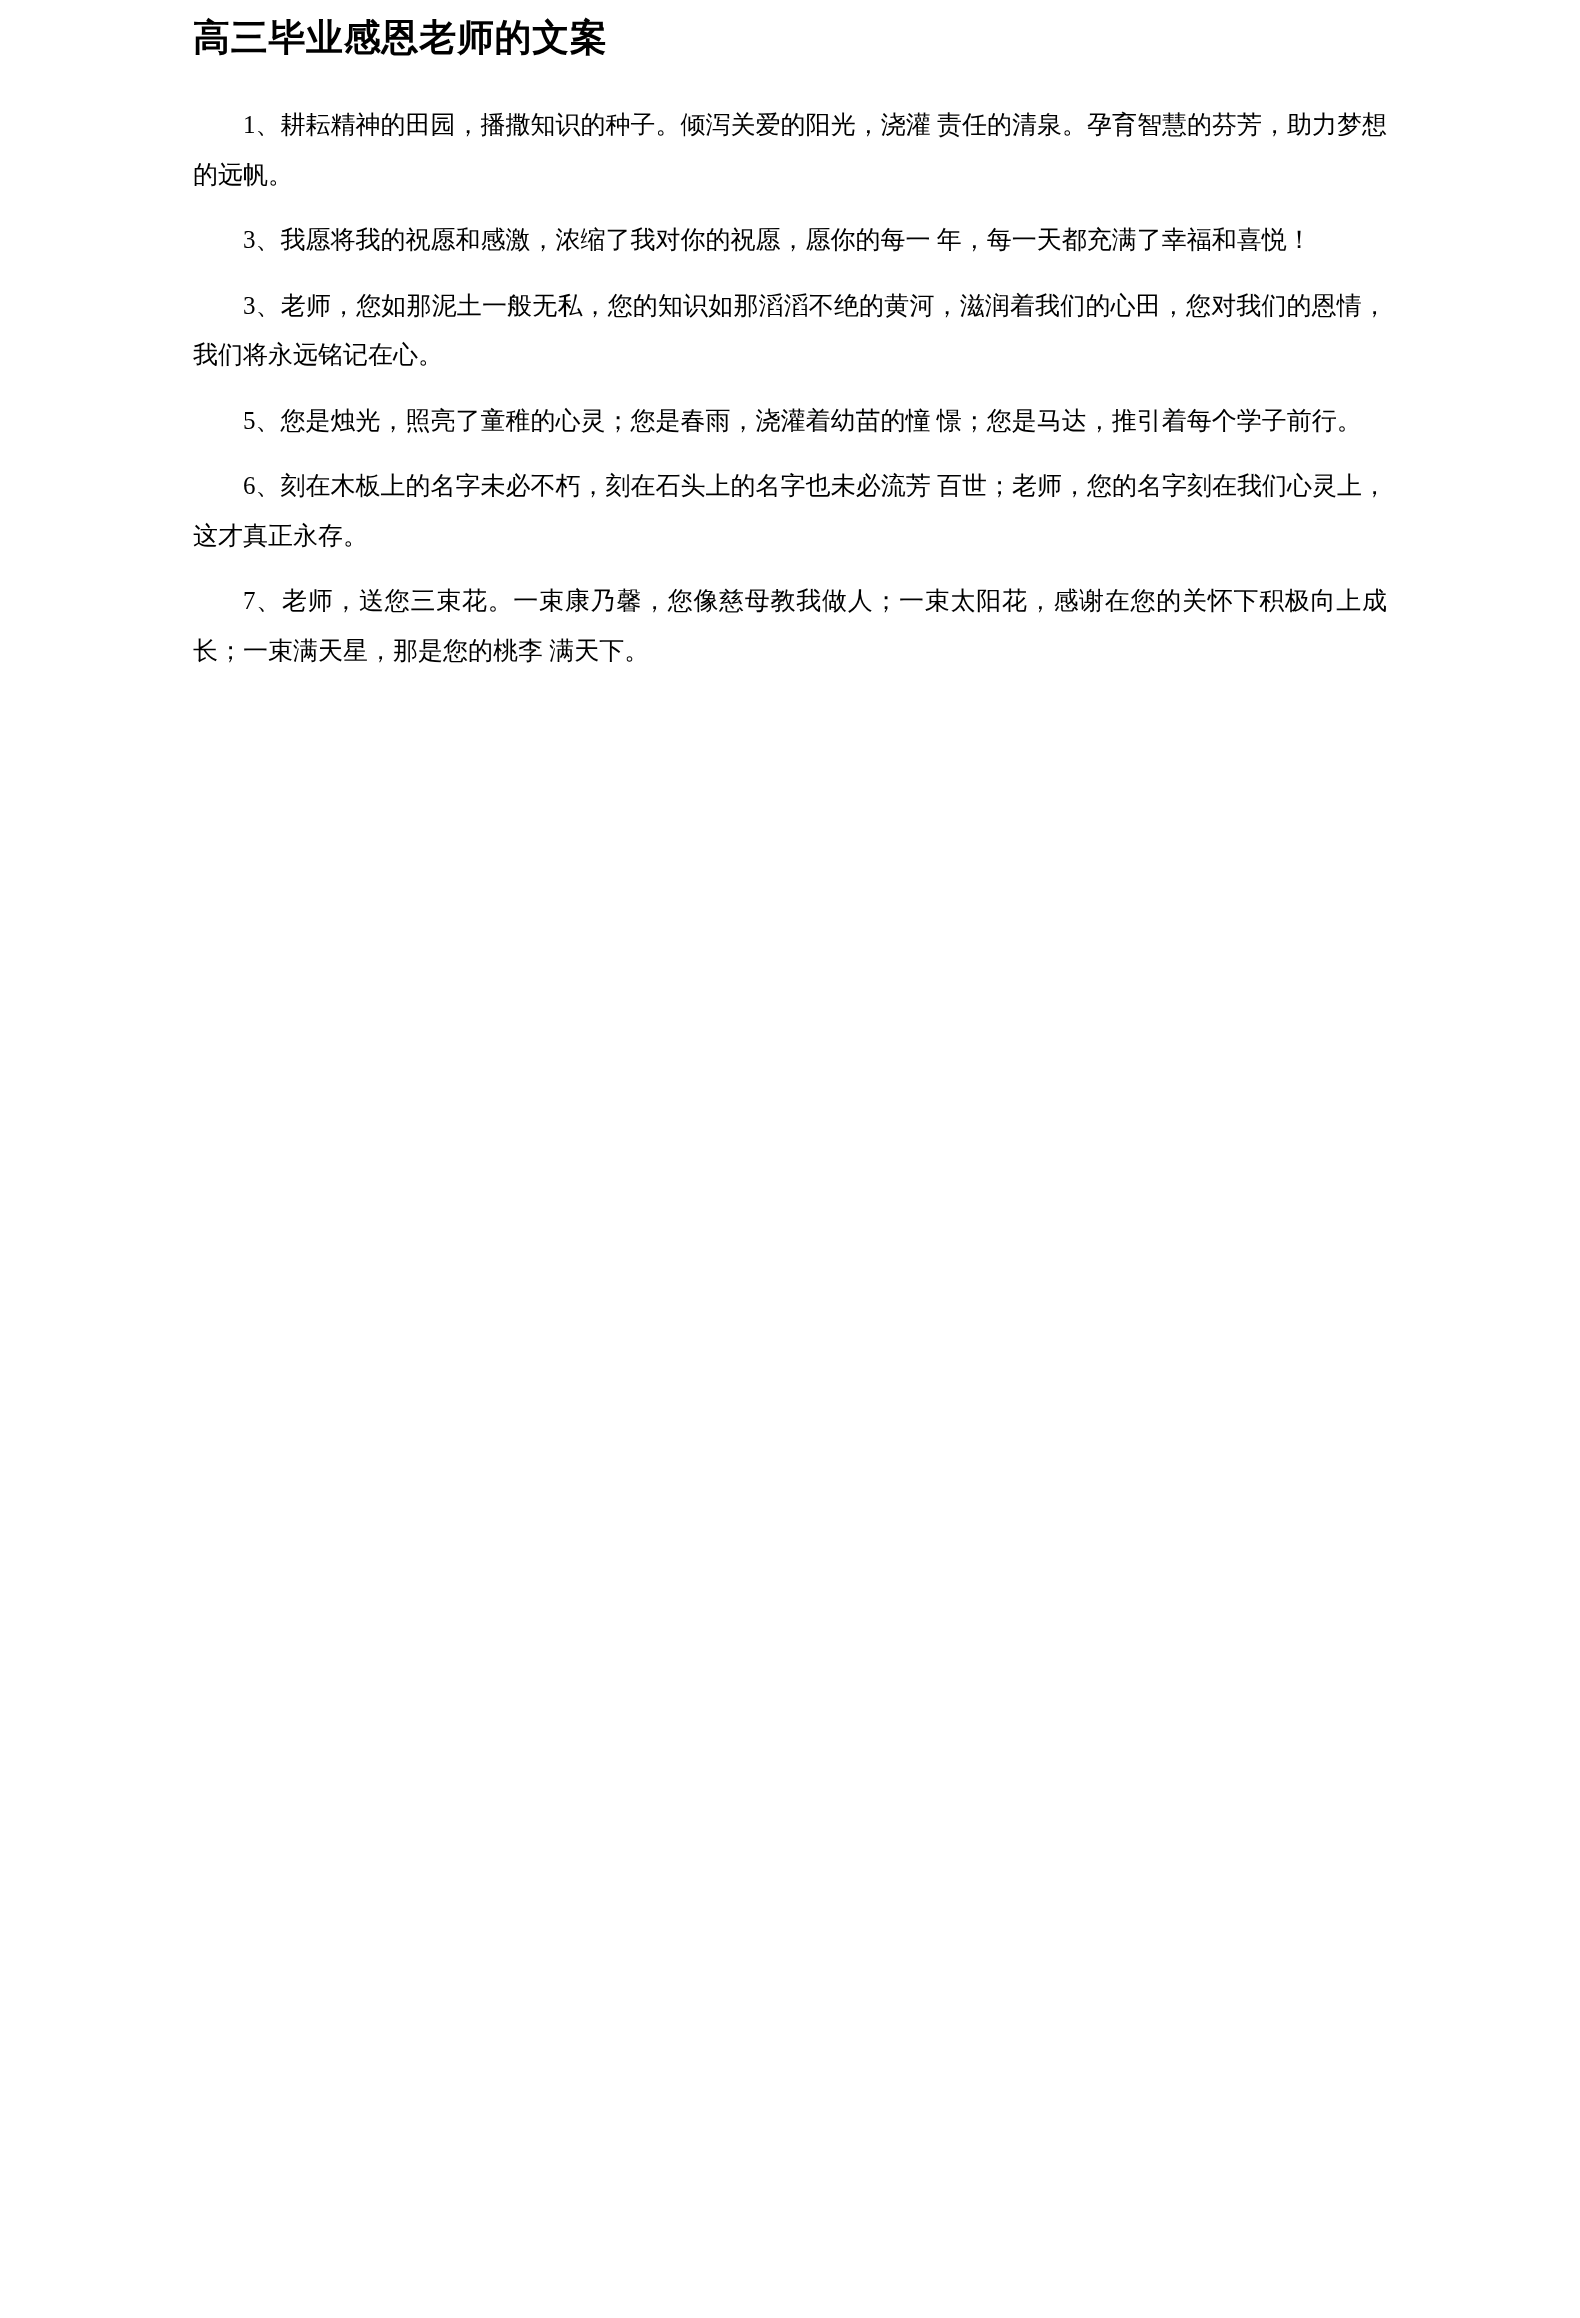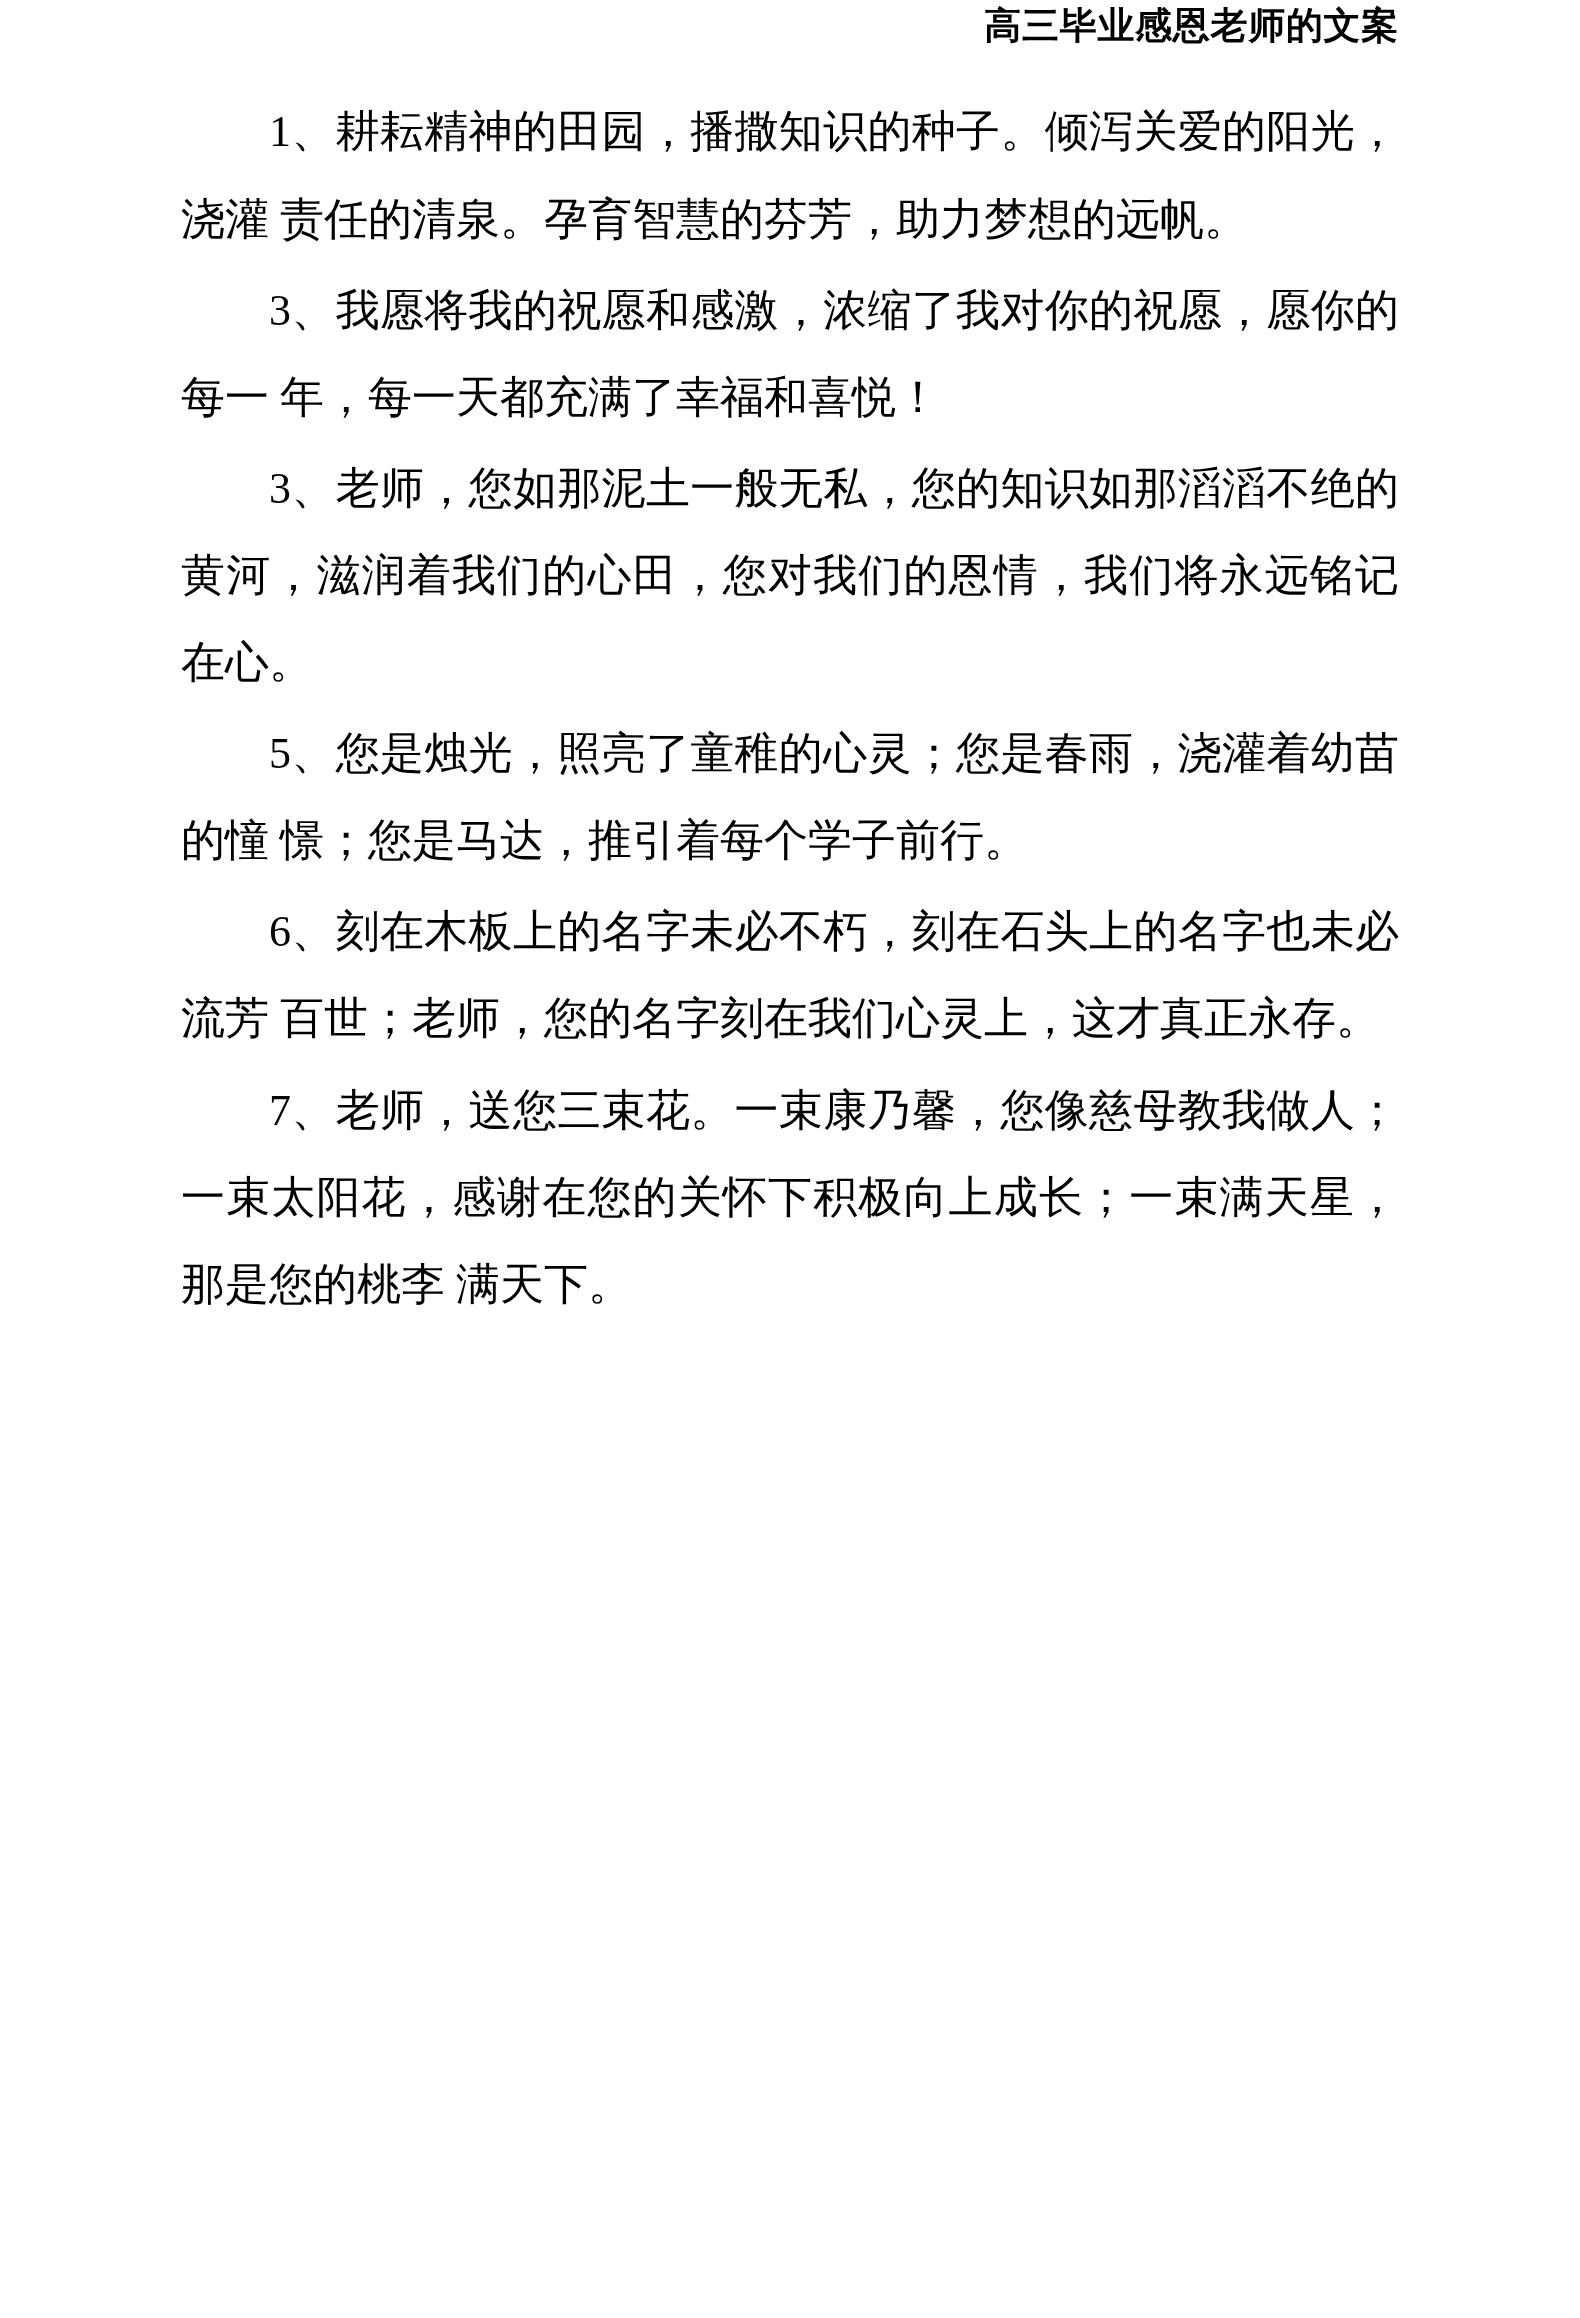--- a/index.html
+++ b/index.html
@@ -19,40 +19,40 @@
     box-sizing: border-box;
     overflow: hidden;
   }
   .content {
     position: absolute;
     left: 177px;
     top: 0;
     width: 1226px;
   }
   .doc-title {
-    text-align: right;
+    text-align: left;
     font-size: 37px;
     font-weight: bold;
     line-height: 1.2;
-    margin: 4px;
+    margin: 16px;
     letter-spacing: 0.7px;
     font-family: "Liberation Serif", "DejaVu Serif", serif;
   }
   .body-list {
     list-style: none;
     margin: 0;
     padding: 0;
   }
   .para {
-    font-size: 44px;
+    font-size: 25px;
     line-height: 1.98;
     text-align: justify;
     text-justify: inter-ideograph;
     text-indent: 2em;
-    margin: 4px;
+    margin: 16px;
     padding: 0;
     font-family: "Liberation Serif", "DejaVu Serif", serif;
     white-space: pre-wrap;
     word-break: break-all;
   }
   .para:first-of-type {
     margin-top: 40px;
   }
 </style>
 </head>

